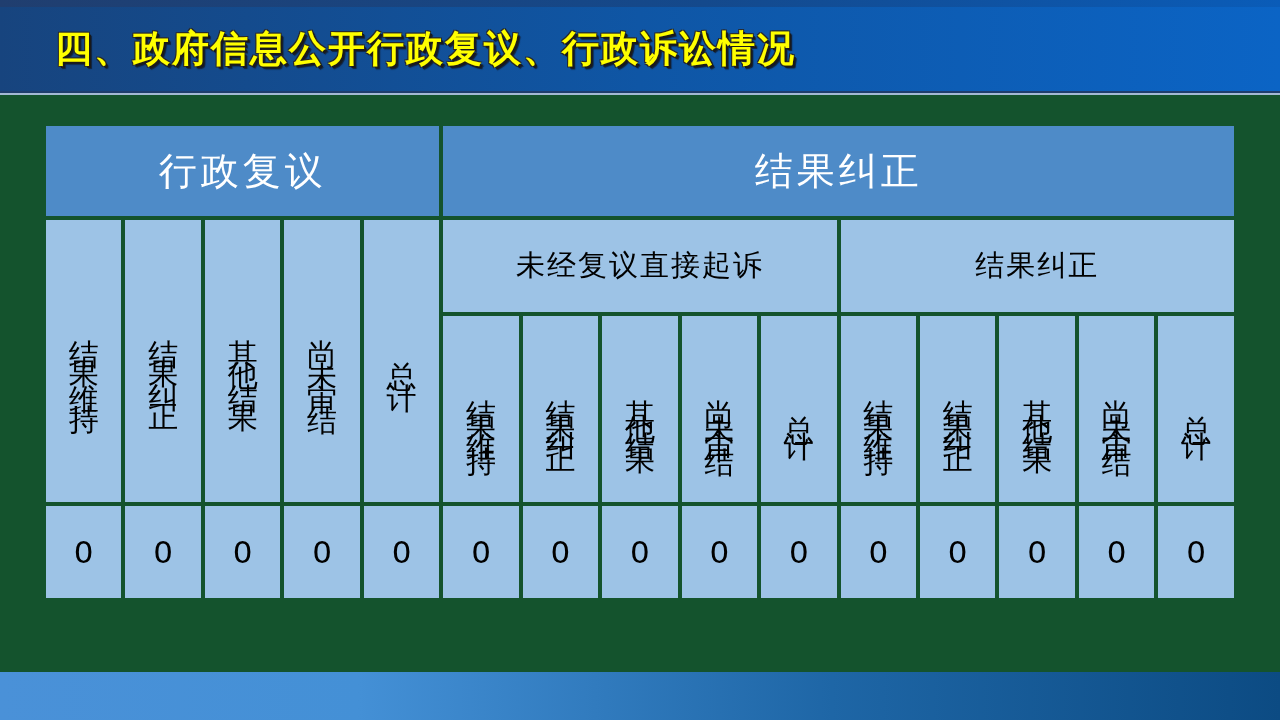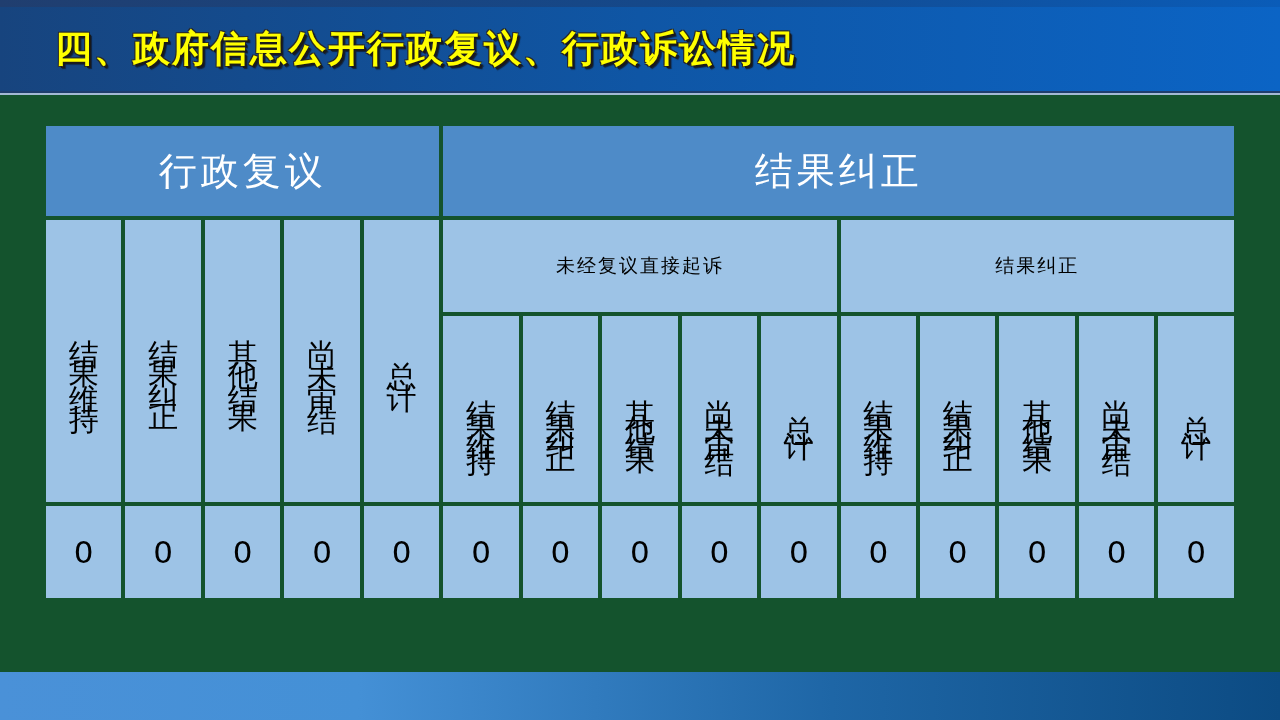--- a/index.html
+++ b/index.html
@@ -38,21 +38,21 @@
     padding:0;margin:0;
     text-align:center;vertical-align:middle;
     font-weight:normal;
   }
   .hdr-main{
     background:#4E8BC8;color:#ffffff;
     font-size:38px;height:90px;letter-spacing:4px;
   }
   .hdr-sub{
     background:#9DC3E6;color:#000000;
-    font-size:19px;height:92px;letter-spacing:2px;
+    font-size:29px;height:92px;letter-spacing:2px;
   }
   .hdr-vert{background:#9DC3E6;color:#000000;}
   .row-labels{height:186px;}
   .vlabel{
     writing-mode:vertical-rl;text-orientation:upright;
     display:inline-block;
     font-size:30px;line-height:1;letter-spacing:16px;
     color:#000000;
   }
   .vlabel.tall{letter-spacing:22px;}

